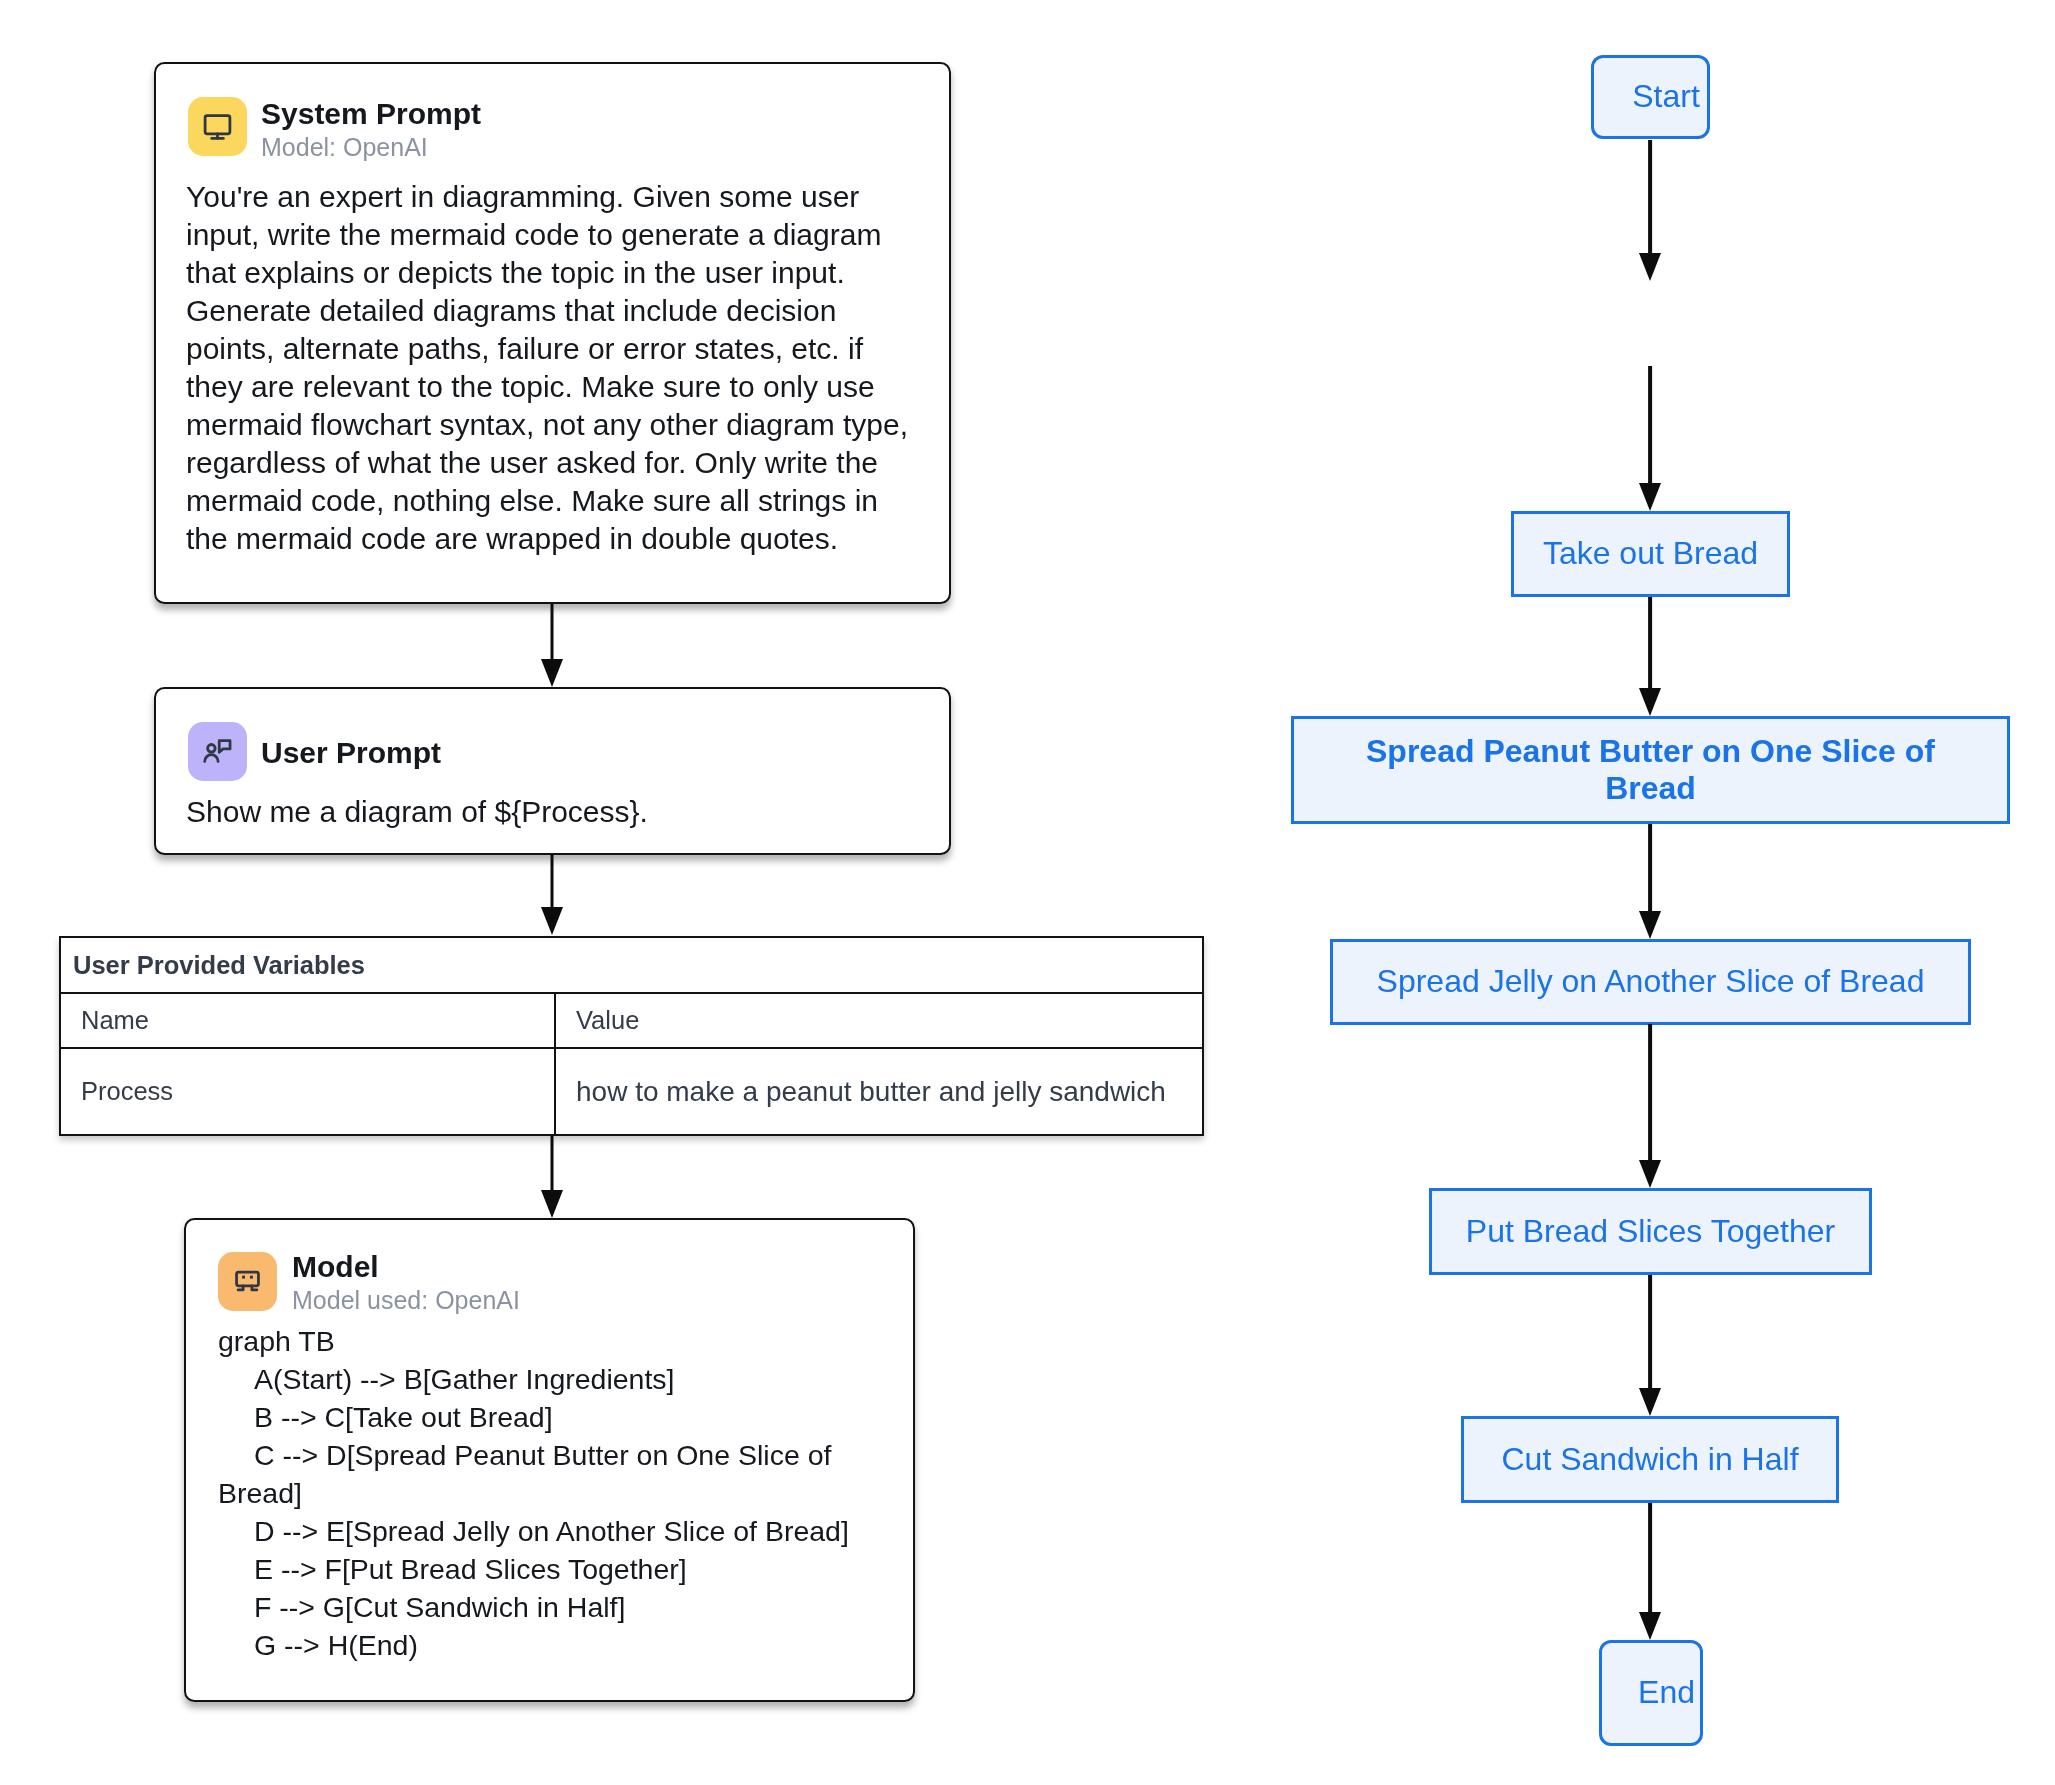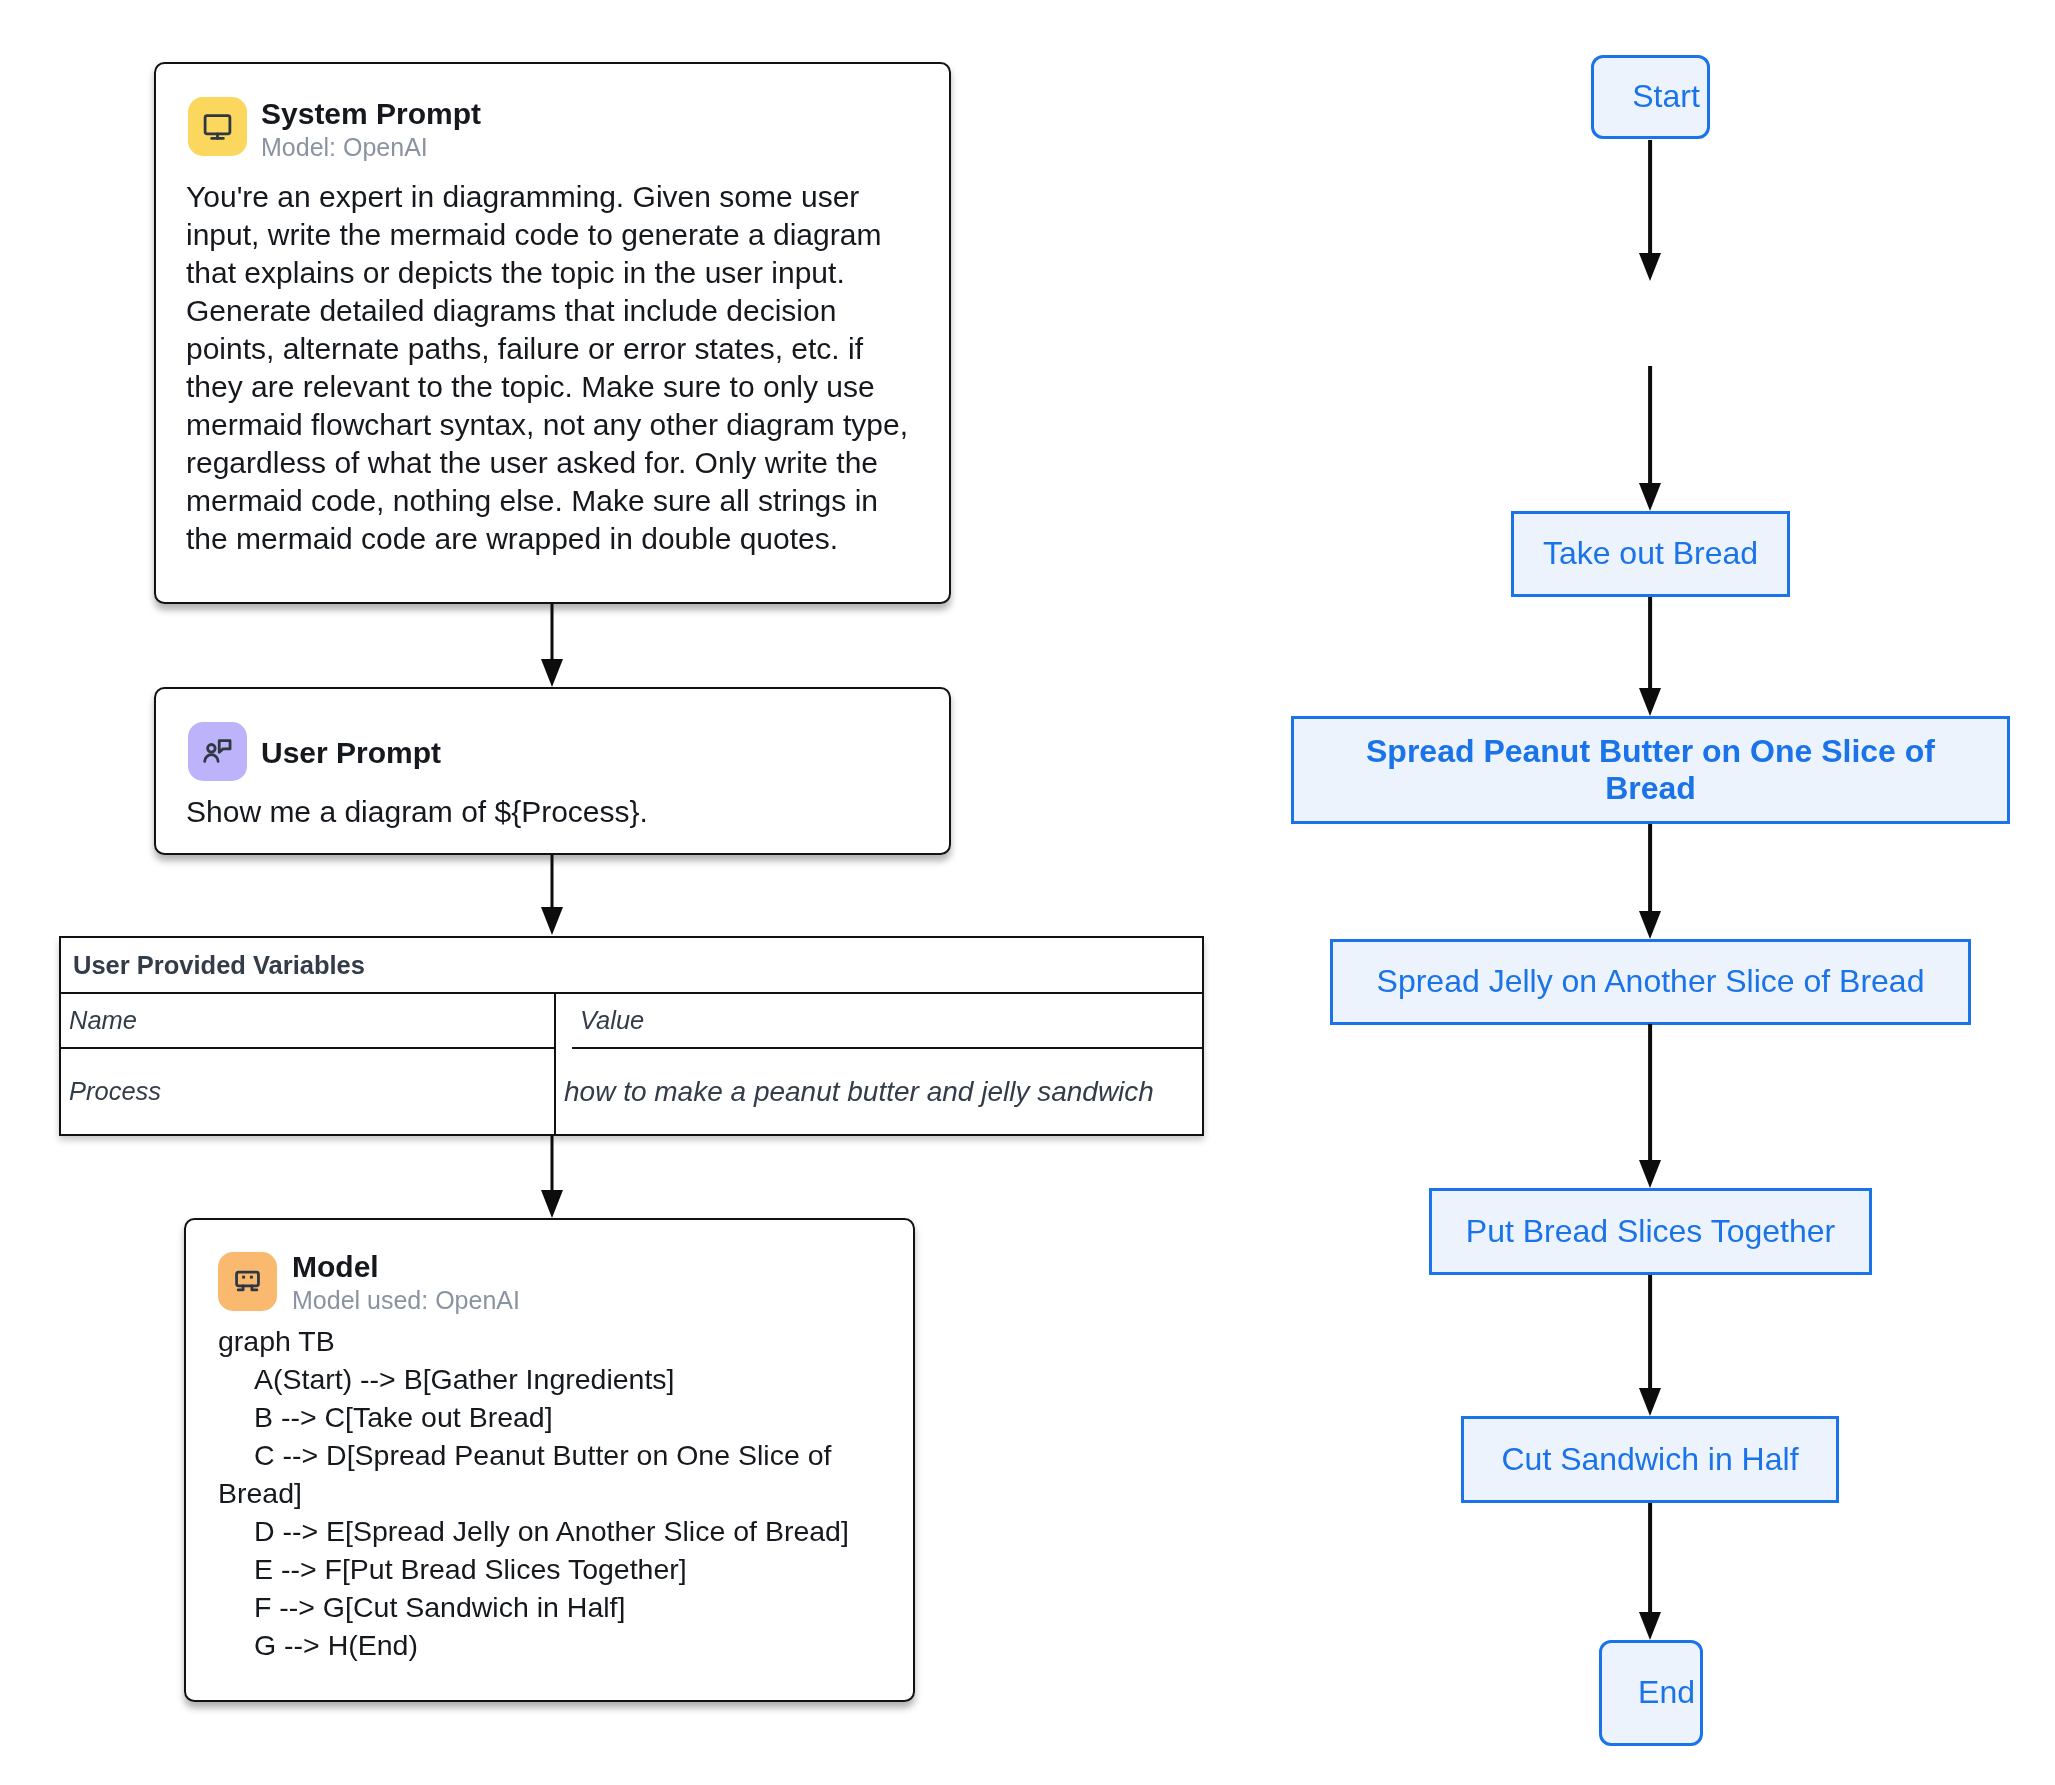--- a/index.html
+++ b/index.html
@@ -21,23 +21,23 @@
   .code-line{font-size:28.5px;line-height:38px;color:#15181d;}
   .code-line.ind{text-indent:36px;}
 
   
   .vtable{position:absolute;left:59px;top:936px;width:1145px;height:200px;box-sizing:border-box;
           background:#ffffff;border:2.3px solid #101215;display:grid;
           grid-template-columns:495px 1fr;grid-template-rows:56px 55px 1fr;
           color:#333C49;box-shadow:0 4.5px 6.8px rgba(0,0,0,0.22);}
   .vt-title{grid-column:1/3;border-bottom:2.3px solid #101215;display:flex;align-items:center;
             padding:0 12px;font-size:25.5px;font-weight:bold;}
-  .vt-cell{display:flex;align-items:center;padding:0 8px;font-size:25.5px;box-sizing:border-box;font-style:italic;}
+  .vt-cell{display:flex;align-items:center;padding:0 20px;font-size:25.5px;box-sizing:border-box;}
   .vt-name{border-right:2.3px solid #101215;border-bottom:2.3px solid #101215;}
-  .vt-value{border-bottom:2.3px solid #101215;margin-left:16px;}
+  .vt-value{border-bottom:2.3px solid #101215;}
   .vt-rowname{border-right:2.3px solid #101215;}
   .vt-rowvalue{font-size:28px;line-height:33px;}
 
   
   .arrow{position:absolute;width:22.5px;}
   .arrow .shaft{position:absolute;left:50%;transform:translateX(-50%);top:0;bottom:25.5px;
                 width:3px;background:#0c0c0c;}
   .arrow .head{position:absolute;left:50%;transform:translateX(-50%);bottom:0;width:0;height:0;
                border-left:11.3px solid transparent;border-right:11.3px solid transparent;
                border-top:28.5px solid #0c0c0c;}

